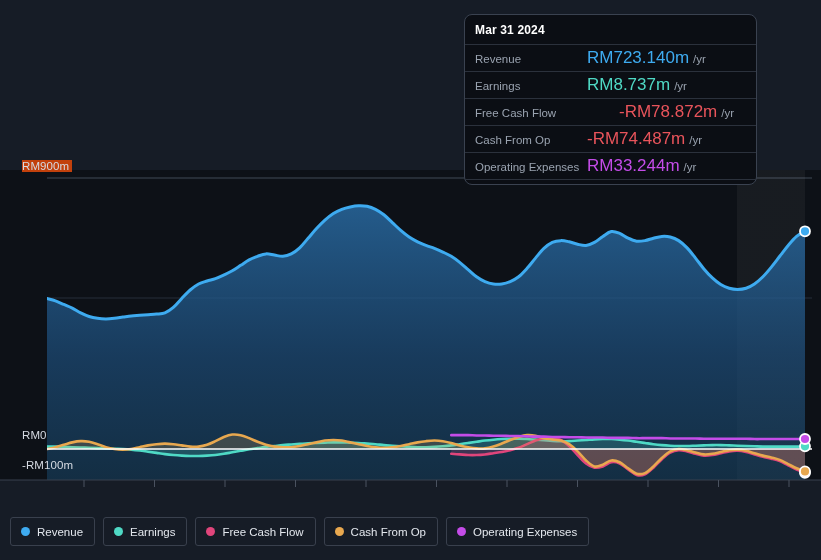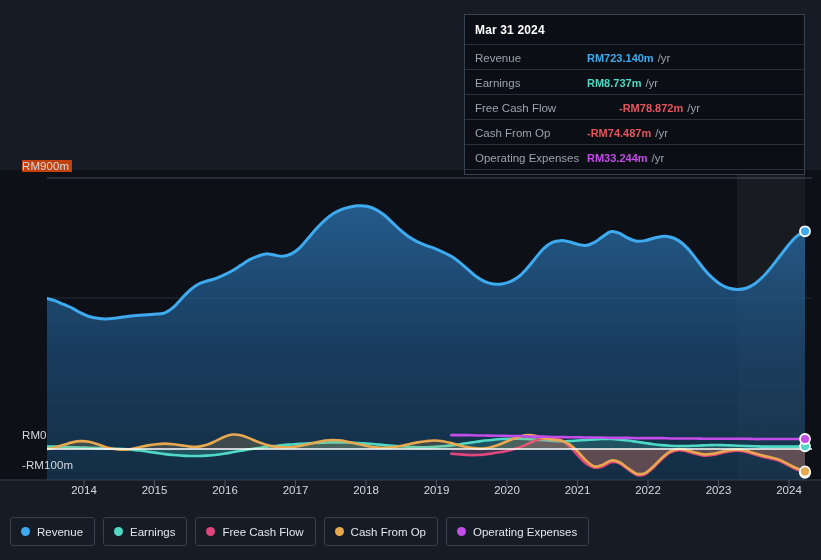--- a/index.html
+++ b/index.html
@@ -39,24 +39,24 @@
     color:#d5dae2;
     font-size:11.5px;
     transform:translateX(-50%);
     white-space:nowrap;
   }
 
   
   .tooltip{
     position:absolute;
     left:464px;top:14px;
-    width:341px;
+    width:293px;
     background:#0b0e14;
     border:1px solid #3a4250;
-    border-radius:0;
+    border-radius:8px;
     padding:0;
     z-index:20;
     box-sizing:border-box;
   }
   .tt-title{
     color:#ffffff;
     font-size:12px;
     font-weight:bold;
     padding:8px 10px 7px 10px;
     letter-spacing:.15px;
@@ -71,22 +71,22 @@
   }
   .tt-row.noline{border-top:none;padding-top:1px;}
   .tt-label{
     color:#9aa3b0;
     font-size:11.5px;
     width:112px;
     flex:0 0 112px;
     white-space:nowrap;
   }
   .tt-val{
-    font-size:11px;
-    font-weight:bold;
+    font-size:17px;
+    font-weight:normal;
     white-space:nowrap;
   }
   .tt-unit{
     color:#9aa3b0;
     font-size:11.5px;
     font-weight:normal;
     margin-left:4px;
     white-space:nowrap;
     text-align:center;
   }
@@ -199,33 +199,20 @@
           <line x1="648" y1="480" x2="648" y2="487" stroke="#4a5260" stroke-width="1"></line>
           <line x1="718.5" y1="480" x2="718.5" y2="487" stroke="#4a5260" stroke-width="1"></line>
           <line x1="789" y1="480" x2="789" y2="487" stroke="#4a5260" stroke-width="1"></line>
         </g>
     </svg>
 
     <div class="ylabel" id="y-900">RM900m</div>
     <div class="ylabel" id="y-0">RM0</div>
     <div class="ylabel" id="y-neg100">-RM100m</div>
 
-    <div class="xlabels" id="x-labels">
-        <div class="xlabel" style="left: 84px;">2014</div>
-        <div class="xlabel" style="left: 154.5px;">2015</div>
-        <div class="xlabel" style="left: 225px;">2016</div>
-        <div class="xlabel" style="left: 295.5px;">2017</div>
-        <div class="xlabel" style="left: 366px;">2018</div>
-        <div class="xlabel" style="left: 436.5px;">2019</div>
-        <div class="xlabel" style="left: 507px;">2020</div>
-        <div class="xlabel" style="left: 577.5px;">2021</div>
-        <div class="xlabel" style="left: 648px;">2022</div>
-        <div class="xlabel" style="left: 718.5px;">2023</div>
-        <div class="xlabel" style="left: 789px;">2024</div>
-      </div>
   </div>
 
   <div class="tooltip">
     <div class="tt-title">Mar 31 2024</div>
     <div id="tt-rows">
         <div class="tt-row">
           <div class="tt-label">Revenue</div>
           <div><span class="tt-val" style="color: rgb(62, 171, 240);">RM723.140m</span><span class="tt-unit">/yr</span></div>
         </div>
         <div class="tt-row">

